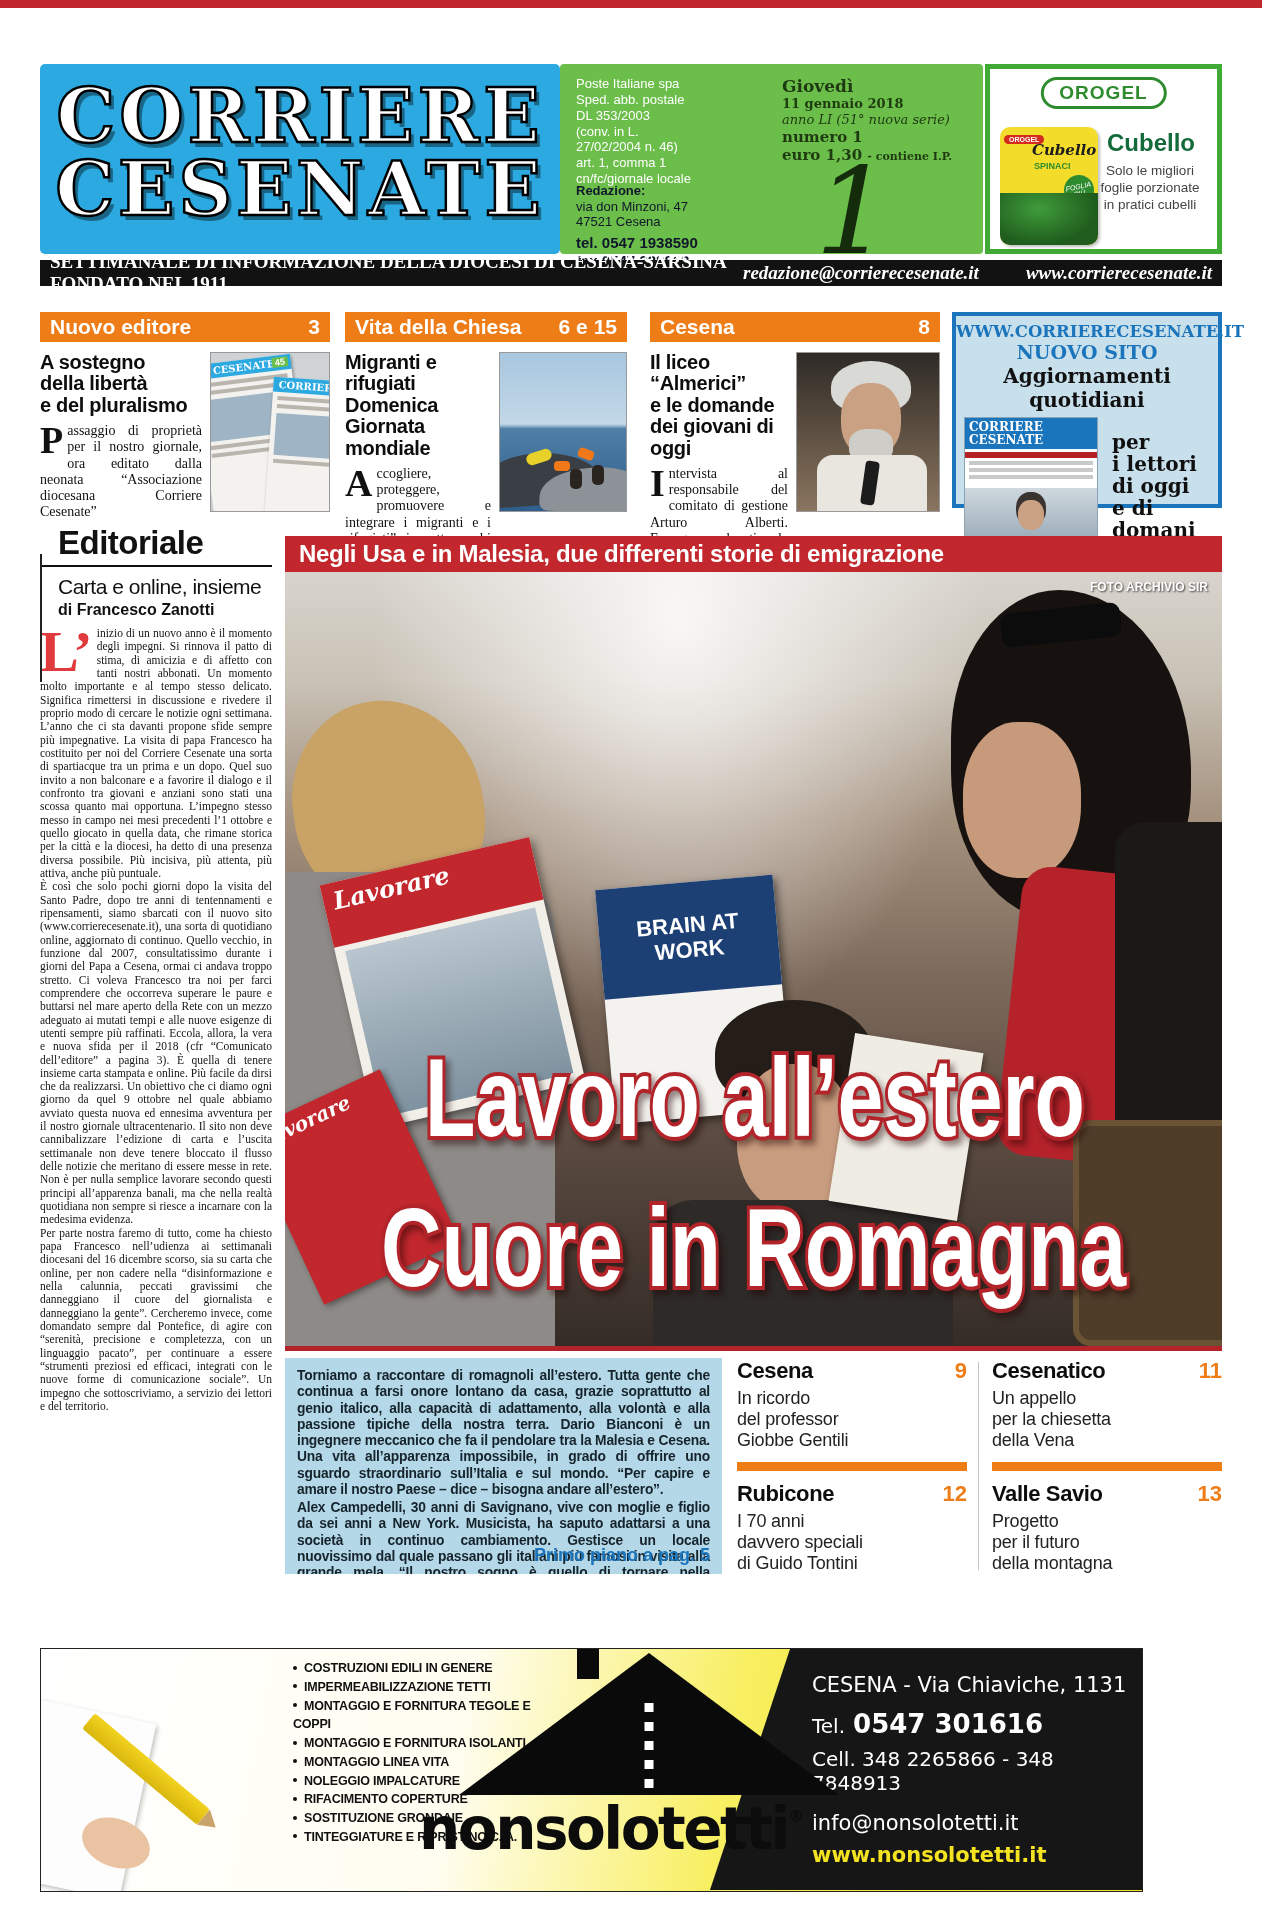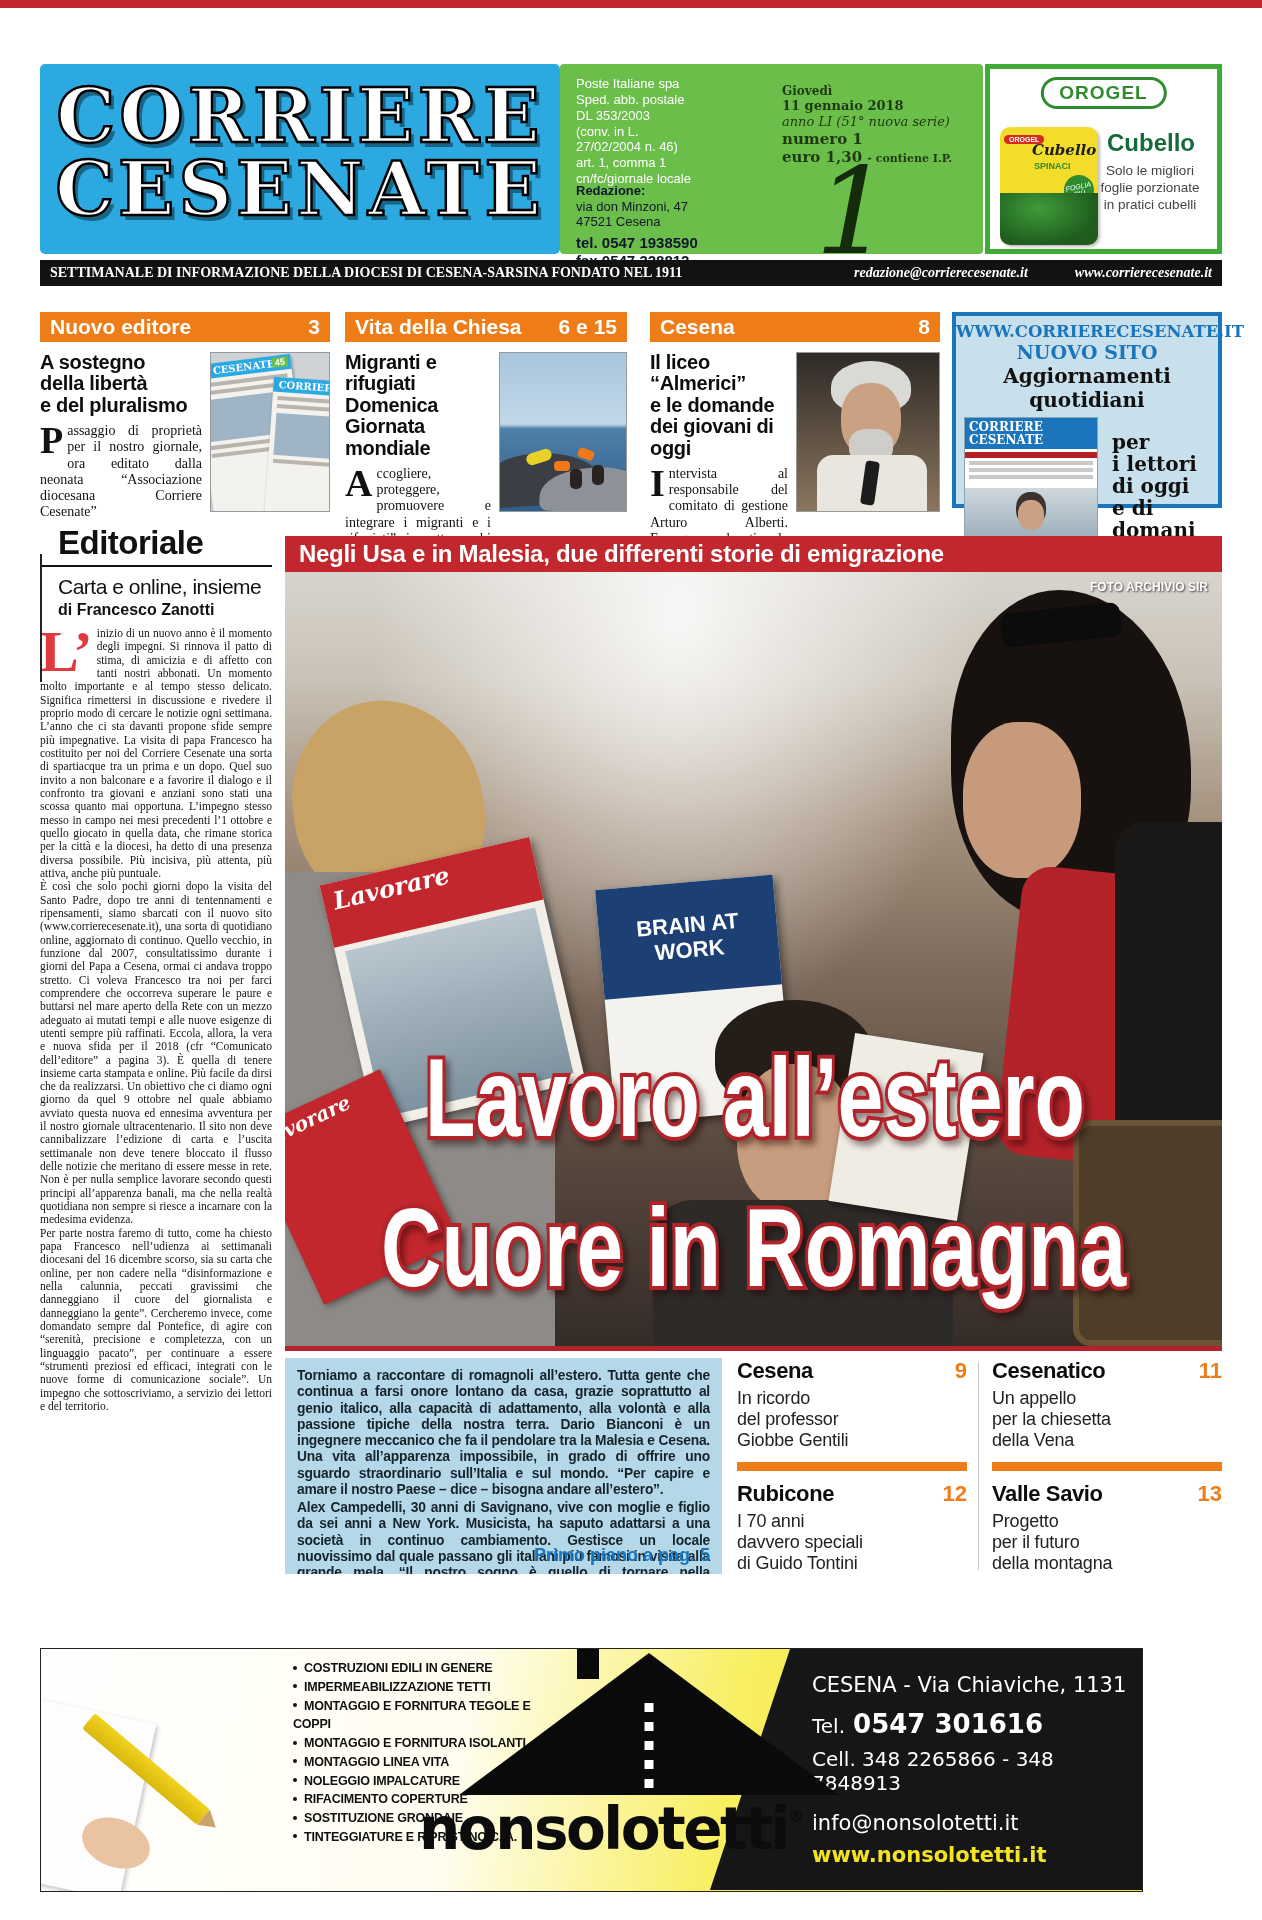--- a/index.html
+++ b/index.html
@@ -19,21 +19,21 @@
     color:#fff;letter-spacing:4px;-webkit-text-stroke:2.5px #000;
     text-shadow:4px 5px 0 rgba(0,0,0,0.4);}
   .green-box{position:absolute;left:560px;top:64px;width:423px;height:190px;
     background:#6cbe4b;border-radius:4px;}
   .postal{position:absolute;left:16px;top:12px;font-size:13px;line-height:1.22;color:#fff;}
   .redazione{position:absolute;left:16px;top:119px;font-size:13px;line-height:1.2;color:#0f172a;}
   .red-label{font-weight:bold;}
   .gtel{font-weight:bold;font-size:15px;margin-top:4px;}
   .gfax{font-weight:bold;font-size:15px;}
   .date-block{position:absolute;left:222px;top:12px;color:#1e3a10;font-family:"DejaVu Serif",serif;}
-  .d-weekday{font-weight:bold;font-size:12px;margin-top:8px;}
+  .d-weekday{font-weight:bold;font-size:17px;}
   .d-date{font-weight:bold;font-size:13px;}
   .d-anno{font-style:italic;font-size:13px;margin-top:1px;}
   .d-numero{font-weight:bold;font-size:15px;margin-top:1px;}
   .d-price{font-weight:bold;font-size:15px;}
   .d-note{font-weight:bold;font-size:11px;}
   .issue-number{position:absolute;left:255px;top:88px;font-family:"DejaVu Serif",serif;
     font-style:italic;font-size:120px;line-height:1;color:#142b0c;}
 
   .orogel{position:absolute;left:985px;top:64px;width:237px;height:190px;background:#fff;
     border:5px solid #3faa35;box-sizing:border-box;}
@@ -53,21 +53,21 @@
   .bag-veg{position:absolute;left:0;bottom:0;width:98px;height:52px;
     background:radial-gradient(ellipse at 40% 30%,#3f9c3a,#1f5c1d 70%);}
   .oro-name{position:absolute;right:10px;top:60px;width:112px;text-align:center;
     color:#146b3a;font-weight:bold;font-size:24px;}
   .oro-tagline{position:absolute;right:8px;top:94px;width:118px;text-align:center;
     color:#444;font-size:13.5px;line-height:1.25;}
 
   
   .black-bar{position:absolute;left:40px;top:260px;width:1182px;height:26px;background:#121212;
     display:flex;align-items:center;box-sizing:border-box;padding:8px 10px;
-    font-family:"Liberation Serif",serif;font-weight:bold;color:#fff;font-size:14px;}
+    font-family:"Liberation Serif",serif;font-weight:bold;color:#fff;font-size:19px;}
   .bb-right{margin-left:auto;display:flex;gap:47px;font-style:italic;}
 
   
   .teaser{position:absolute;top:312px;}
   .t1{left:40px;width:290px;}
   .t2{left:345px;width:282px;}
   .t3{left:650px;width:290px;}
   .teaser-bar{height:30px;background:#ee7d18;display:flex;align-items:center;
     justify-content:space-between;padding:0 10px;box-sizing:border-box;}
   .teaser-bar .sec{color:#fff;font-weight:bold;font-size:21px;}

